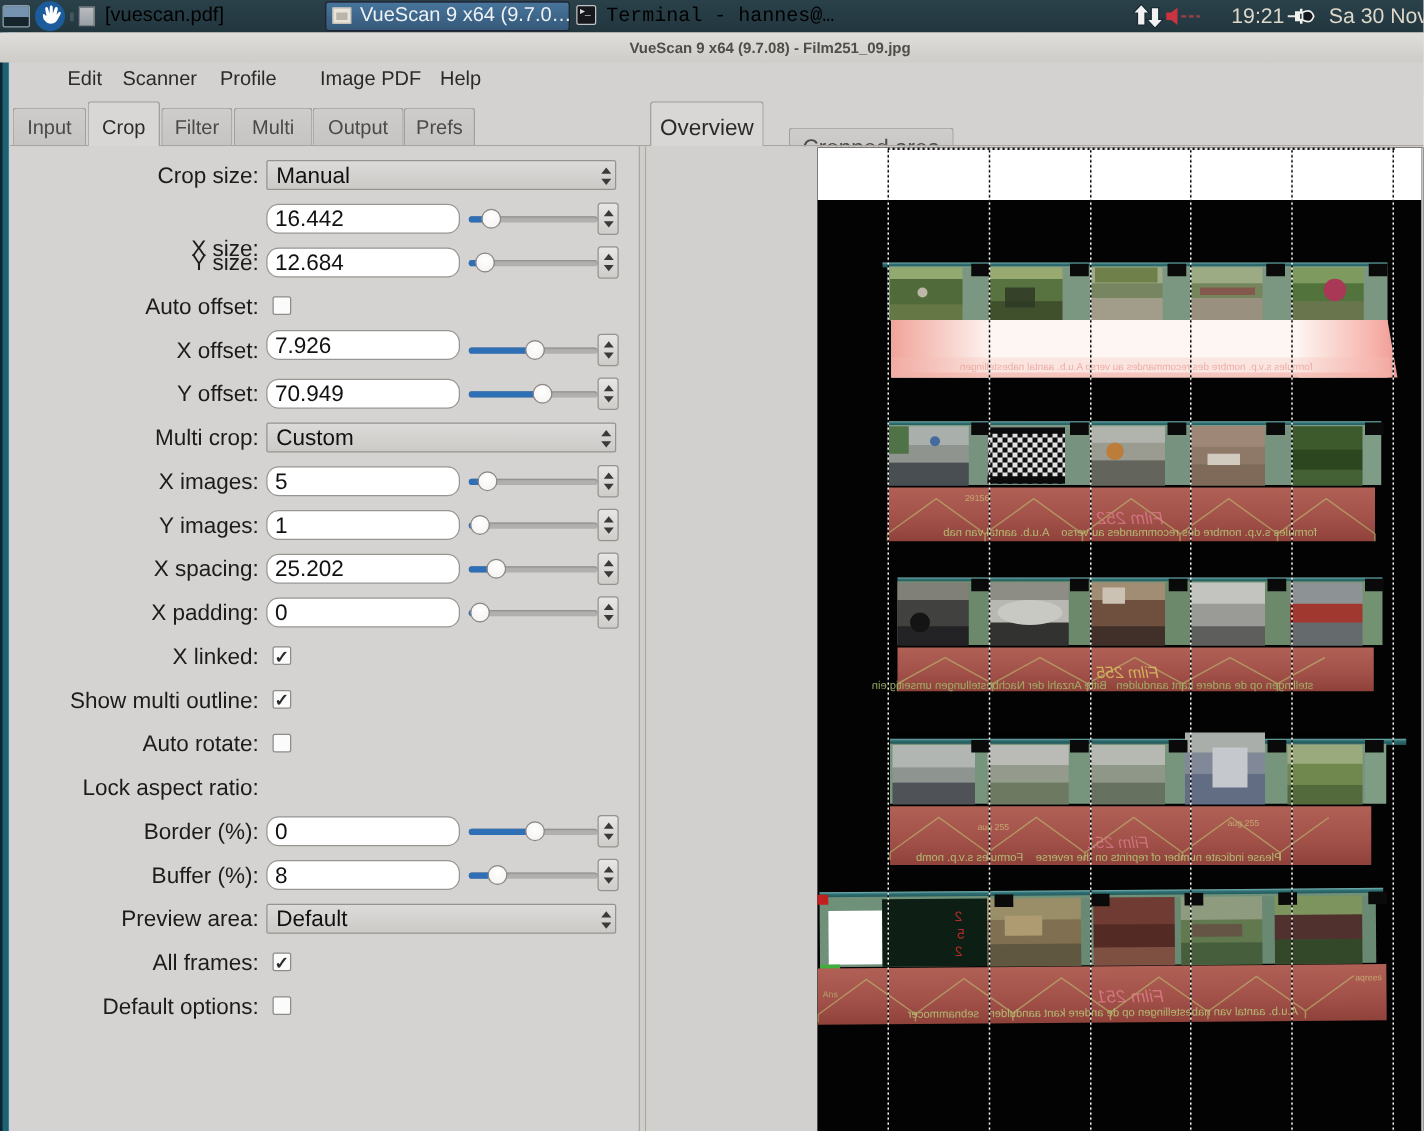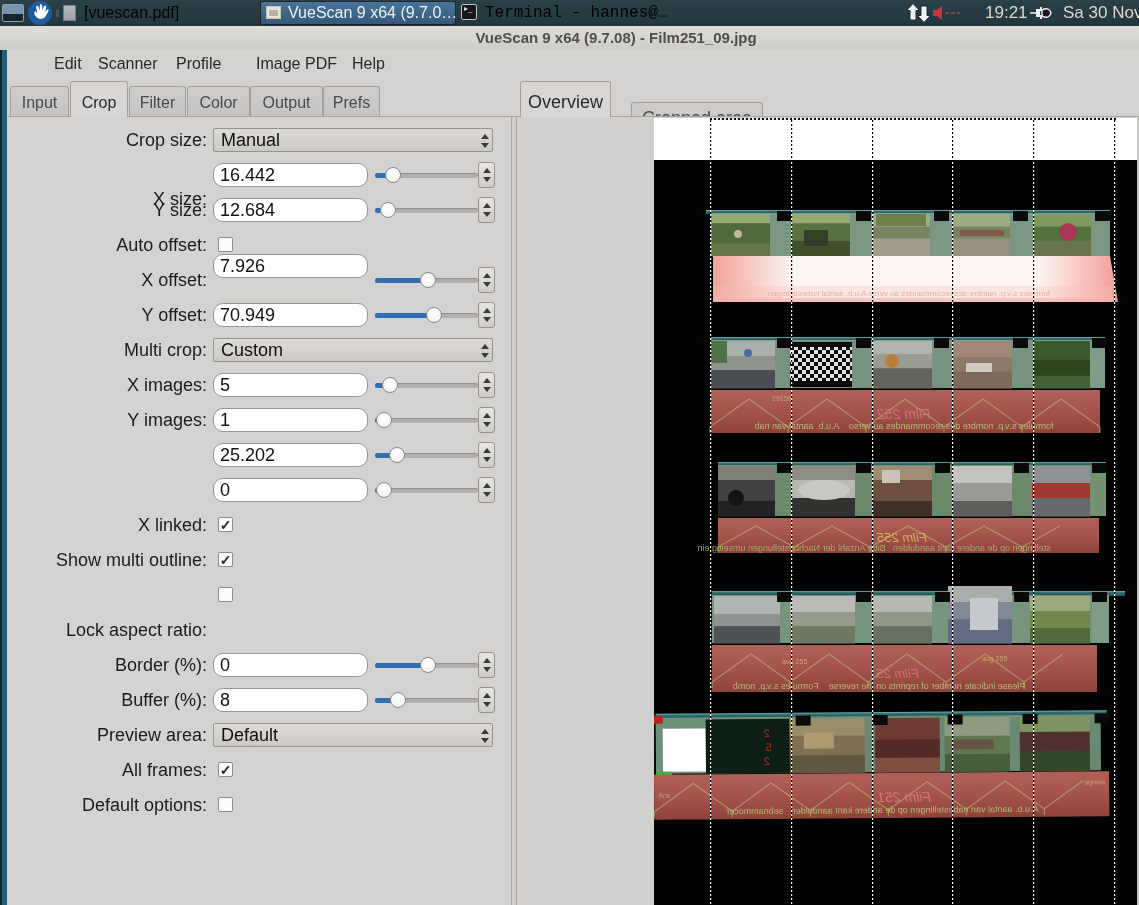--- a/index.html
+++ b/index.html
@@ -5,21 +5,21 @@
 html,body{margin:0;padding:0;}
 #app{position:relative;width:1139px;height:905px;overflow:hidden;font-family:"Liberation Sans",sans-serif;background:#d4d2d0;}
 #app *{box-sizing:border-box;}
 .abs{position:absolute;}
 
 #taskbar{position:absolute;left:0;top:0;width:1139px;height:26px;background:linear-gradient(#2a414a,#22363e);}
 .tbtxt{position:absolute;top:0;height:26px;line-height:26px;font-size:16px;color:#000000;white-space:nowrap;}
 #tb-active{position:absolute;left:260px;top:1px;width:196px;height:24px;background:linear-gradient(#48759c,#35597a);border:1px solid #223;border-radius:3px;}
 
 #titlebar{position:absolute;left:0;top:26px;width:1139px;height:24px;background:linear-gradient(#e0deda,#ceccc8);}
-#titletxt{position:absolute;left:93px;top:26px;width:1046px;height:24px;text-align:center;font-size:15px;font-weight:bold;color:#504e48;line-height:24px;}
+#titletxt{position:absolute;left:93px;top:26px;width:1046px;height:24px;text-align:center;font-size:12px;font-weight:bold;color:#504e48;line-height:24px;}
 
 #menubar{position:absolute;left:8px;top:50px;width:1131px;height:28px;background:#d4d2d0;}
 .mi{position:absolute;top:50px;height:28px;line-height:28px;font-size:16px;color:#2a2a2a;}
 
 .tab{position:absolute;height:31px;top:86px;background:linear-gradient(#cfcdcb,#c6c4c2);border:1px solid #a39f9c;border-bottom:none;border-radius:3px 3px 0 0;text-align:center;font-size:16px;color:#4a4a4a;line-height:31px;}
 .tab.active{top:81px;height:36px;background:#d9d7d5;color:#2a2a2a;z-index:3;line-height:41px;}
 #tabline{position:absolute;left:8px;top:116px;width:1131px;height:1px;background:#a8a4a0;}
 
 #lpanel{position:absolute;left:8px;top:117px;width:503px;height:788px;background:#d5d3d1;}
 #leftedge{position:absolute;left:0;top:26px;width:8px;height:879px;background:#1d6172;border-left:2px solid #0c2430;border-right:1px solid #bcd4d8;}
@@ -93,21 +93,21 @@
   <div class="mi" style="left:54px;">Edit</div>
   <div class="mi" style="left:98px;">Scanner</div>
   <div class="mi" style="left:176px;">Profile</div>
   <div class="mi" style="left:256px;">Image</div>
   <div class="mi" style="left:305px;">PDF</div>
   <div class="mi" style="left:352px;">Help</div>
 
   <div class="tab" style="left:10px;width:59px;">Input</div>
   <div class="tab active" style="left:70px;width:58px;">Crop</div>
   <div class="tab" style="left:129px;width:57px;">Filter</div>
-  <div class="tab" style="left:187px;width:63px;">Color</div>
+  <div class="tab" style="left:187px;width:63px;">Multi</div>
   <div class="tab" style="left:250px;width:73px;">Output</div>
   <div class="tab" style="left:323px;width:57px;">Prefs</div>
   <div class="tab active" style="left:520px;width:91px;font-size:18px;">Overview</div>
   <div class="tab" style="left:631px;width:132px;font-size:18px;margin-top:16px;">Cropped area</div>
   <div id="tabline"></div>
   <div id="lpanel"></div>
   <div id="divider"></div>
   <div id="rpanel"></div>
 
   <div class="lbl" style="top:128px;">Crop size:</div>
@@ -131,21 +131,21 @@
       <div class="fill" style="width:13px;"></div>
       <div class="thumb" style="left:5px;"></div>
     </div>
   <div class="spin" style="top:197px;">
       <div class="tri-u"></div>
       <div class="tri-d"></div>
     </div>
   <div class="lbl" style="top:233px;">Auto offset:</div>
   <div class="cb" style="top:237px;"></div>
   <div class="lbl" style="top:268px;">X offset:</div>
-  <div class="inp" style="top:254px;">7.926</div>
+  <div class="inp" style="top:264px;">7.926</div>
   <div class="track" style="top:278px;">
       <div class="fill" style="width:53px;"></div>
       <div class="thumb" style="left:45px;"></div>
     </div>
   <div class="spin" style="top:267px;">
       <div class="tri-u"></div>
       <div class="tri-d"></div>
     </div>
   <div class="lbl" style="top:303px;">Y offset:</div>
   <div class="inp" style="top:303px;">70.949</div>
@@ -175,42 +175,45 @@
   <div class="lbl" style="top:408px;">Y images:</div>
   <div class="inp" style="top:408px;">1</div>
   <div class="track" style="top:418px;">
       <div class="fill" style="width:9px;"></div>
       <div class="thumb" style="left:1px;"></div>
     </div>
   <div class="spin" style="top:407px;">
       <div class="tri-u"></div>
       <div class="tri-d"></div>
     </div>
+  <div class="lbl" style="top:443px;">X spacing:</div>
   <div class="inp" style="top:443px;">25.202</div>
   <div class="track" style="top:453px;">
       <div class="fill" style="width:22px;"></div>
       <div class="thumb" style="left:14px;"></div>
     </div>
   <div class="spin" style="top:442px;">
       <div class="tri-u"></div>
       <div class="tri-d"></div>
     </div>
+  <div class="lbl" style="top:478px;">X padding:</div>
   <div class="inp" style="top:478px;">0</div>
   <div class="track" style="top:488px;">
       <div class="fill" style="width:9px;"></div>
       <div class="thumb" style="left:1px;"></div>
     </div>
   <div class="spin" style="top:477px;">
       <div class="tri-u"></div>
       <div class="tri-d"></div>
     </div>
   <div class="lbl" style="top:513px;">X linked:</div>
   <div class="cb" style="top:517px;">✓</div>
   <div class="lbl" style="top:548px;">Show multi outline:</div>
   <div class="cb" style="top:552px;">✓</div>
+  <div class="lbl" style="top:583px;">Auto rotate:</div>
   <div class="cb" style="top:587px;"></div>
   <div class="lbl" style="top:618px;">Lock aspect ratio:</div>
   <div class="lbl" style="top:653px;">Border (%):</div>
   <div class="inp" style="top:653px;">0</div>
   <div class="track" style="top:663px;">
       <div class="fill" style="width:53px;"></div>
       <div class="thumb" style="left:45px;"></div>
     </div>
   <div class="spin" style="top:652px;">
       <div class="tri-u"></div>

